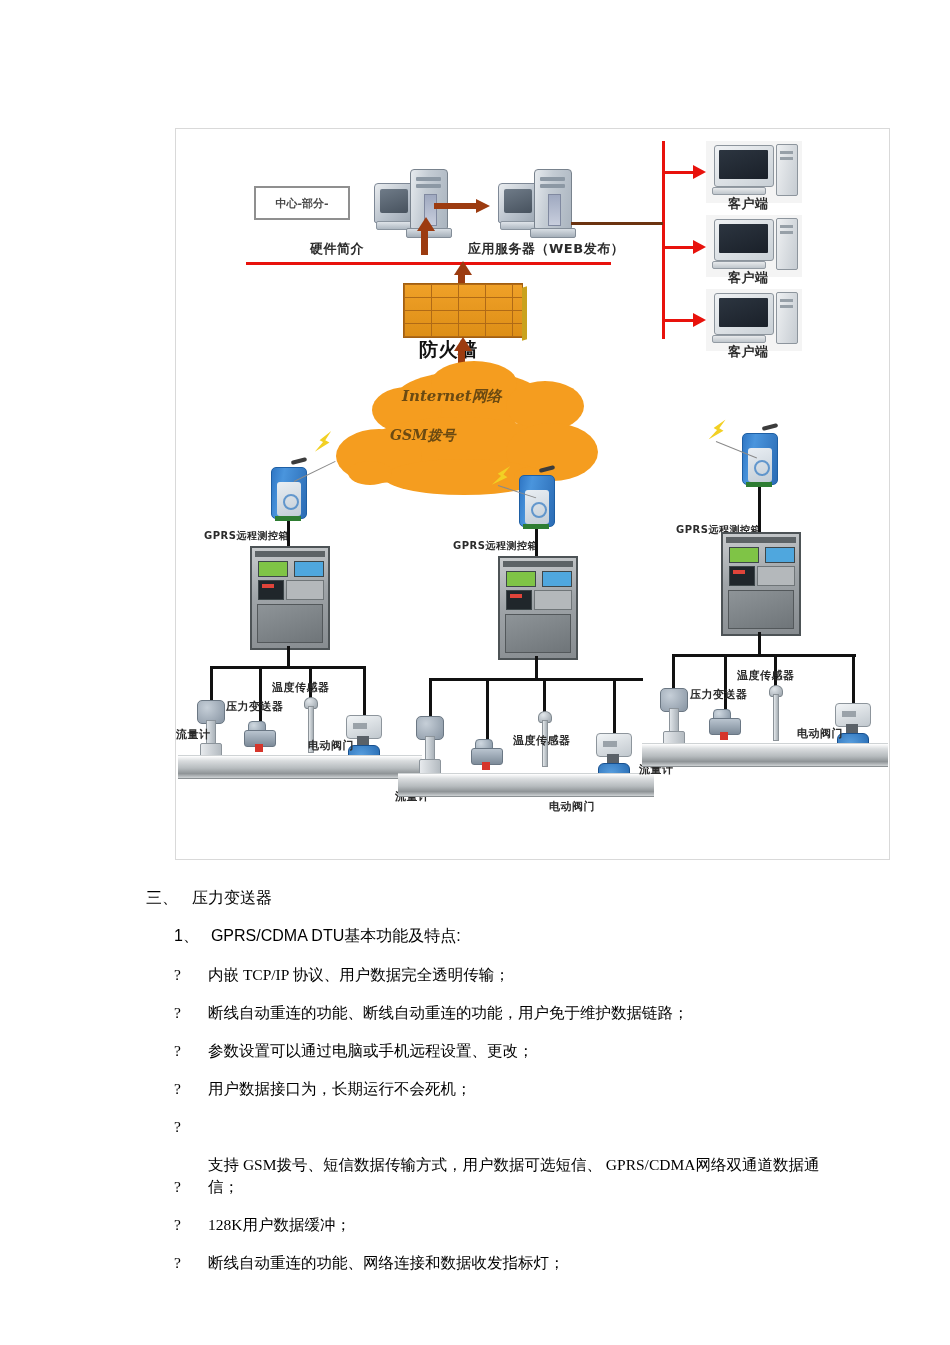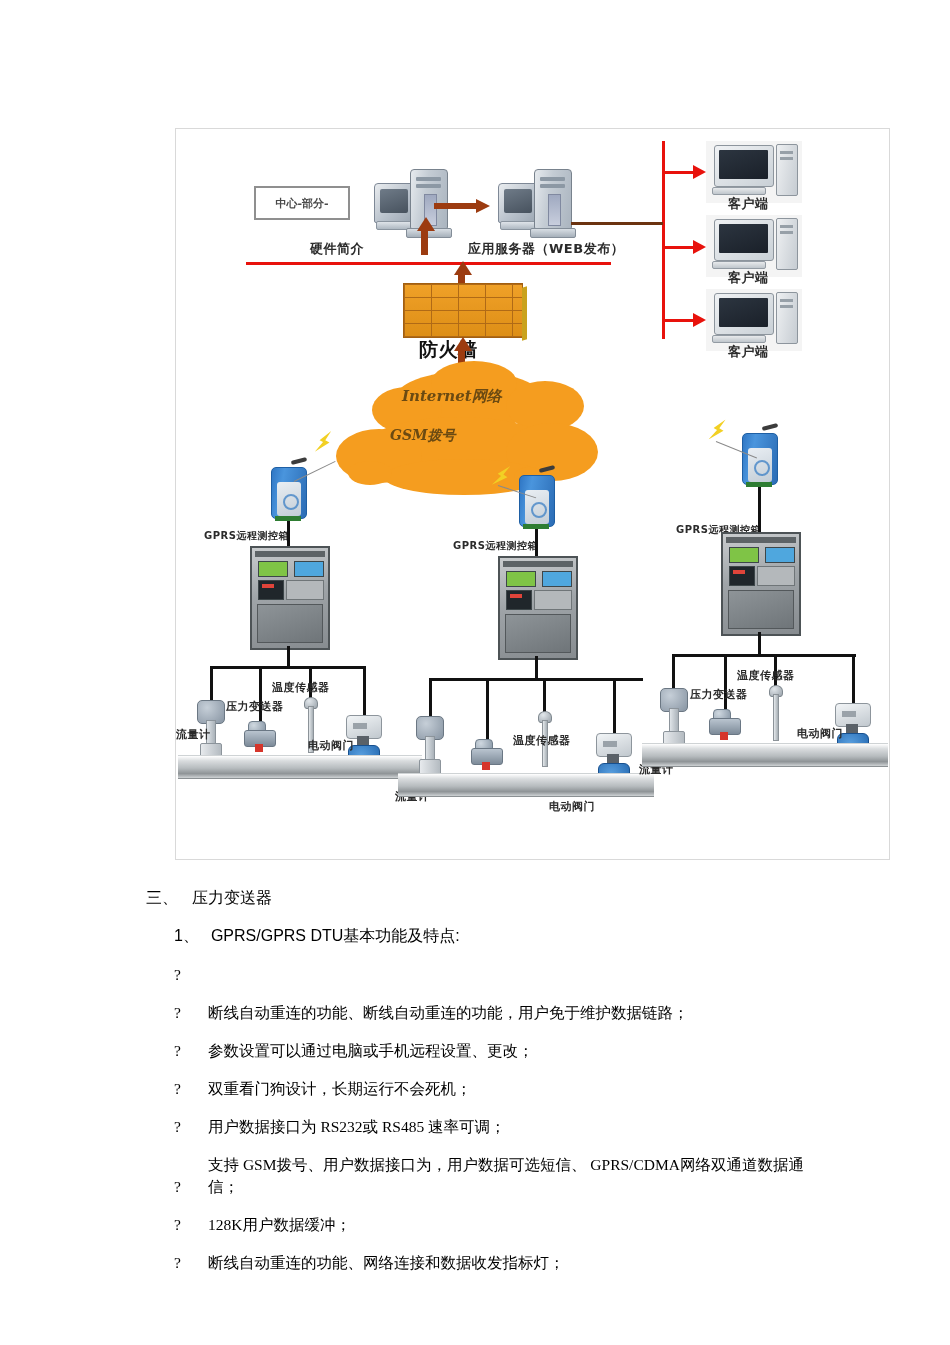--- a/index.html
+++ b/index.html
@@ -801,50 +801,50 @@
 
 </div>
 
 <div id="doc-text">
 
   <div class="sec-heading" style="left:146px; top:14px;">
     <span class="num">三、</span><span>压力变送器</span>
   </div>
 
   <div class="sub-heading" style="left:174px; top:52px;">
-    <span class="num" style="margin-right:12px;">1、</span><span>GPRS/GPRS DTU基本功能及特点:</span>
+    <span class="num" style="margin-right:12px;">1、</span><span>GPRS/CDMA DTU基本功能及特点:</span>
   </div>
 
   <div class="bullet-row" style="left:174px; top:90px;">
     <span class="bmark">?</span>
+    <span class="btext">内嵌 TCP/IP 协议、用户数据完全透明传输；</span>
   </div>
 
   <div class="bullet-row" style="left:174px; top:128px;">
     <span class="bmark">?</span>
     <span class="btext">断线自动重连的功能、断线自动重连的功能，用户免于维护数据链路；</span>
   </div>
 
   <div class="bullet-row" style="left:174px; top:166px;">
     <span class="bmark">?</span>
     <span class="btext">参数设置可以通过电脑或手机远程设置、更改；</span>
   </div>
 
   <div class="bullet-row" style="left:174px; top:204px;">
     <span class="bmark">?</span>
-    <span class="btext">双重看门狗设计，长期运行不会死机；</span>
+    <span class="btext">用户数据接口为，长期运行不会死机；</span>
   </div>
 
   <div class="bullet-row" style="left:174px; top:242px;">
     <span class="bmark">?</span>
-    <span class="btext">用户数据接口为  RS232或 RS485 速率可调；</span>
   </div>
 
   <div class="bullet-row wrapped" style="left:174px; top:280px; width:646px;">
     <span class="bmark">?</span>
-    <span class="btext">支持 GSM拨号、用户数据接口为，用户数据可选短信、    GPRS/CDMA网络双通道数据通信；</span>
+    <span class="btext">支持 GSM拨号、短信数据传输方式，用户数据可选短信、    GPRS/CDMA网络双通道数据通信；</span>
   </div>
 
   <div class="bullet-row" style="left:174px; top:340px;">
     <span class="bmark">?</span>
     <span class="btext">128K用户数据缓冲；</span>
   </div>
 
   <div class="bullet-row" style="left:174px; top:378px;">
     <span class="bmark">?</span>
     <span class="btext">断线自动重连的功能、网络连接和数据收发指标灯；</span>

